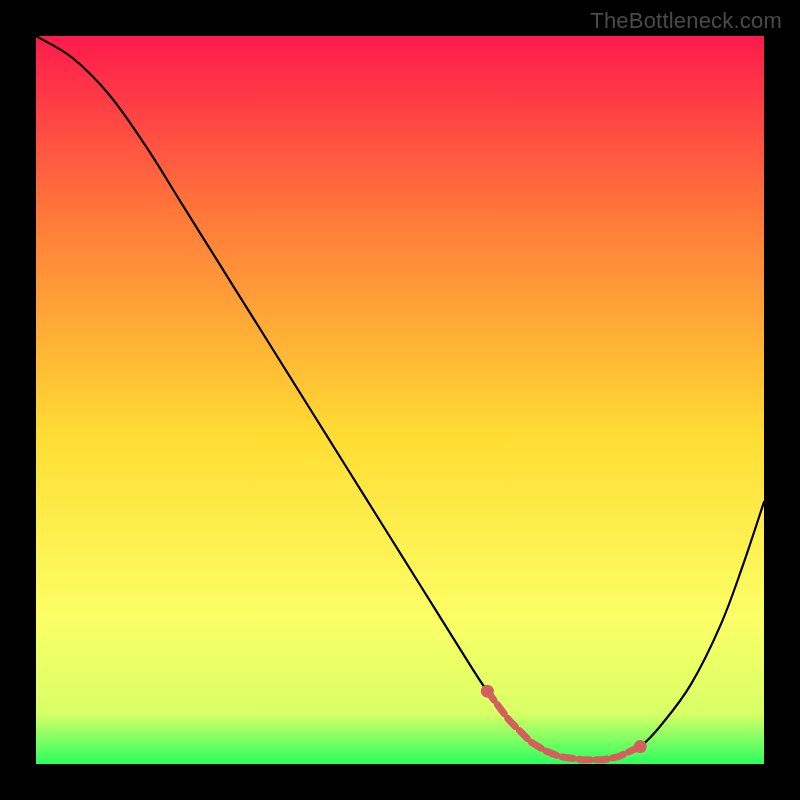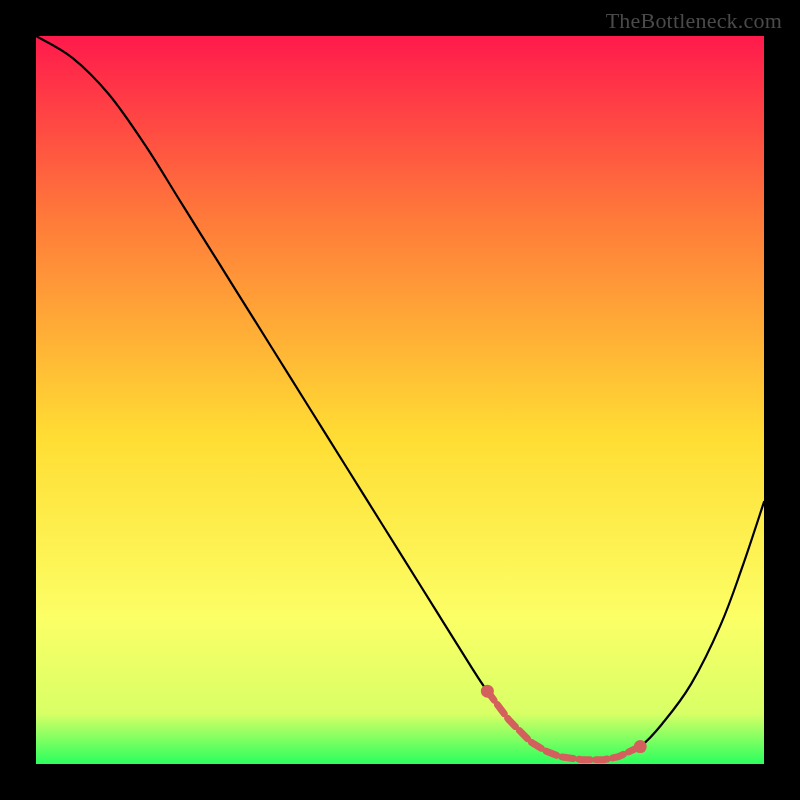--- a/index.html
+++ b/index.html
@@ -7,21 +7,21 @@
   .container {
     position: relative;
     width: 800px;
     height: 800px;
     background: #000;
   }
   .watermark {
     position: absolute;
     top: 8px;
     right: 18px;
-    font-family: Liberation Serif, serif;
+    font-family: Liberation Sans, sans-serif;
     font-size: 22px;
     color: #4a4a4a;
     letter-spacing: 0.2px;
     z-index: 10;
   }
   .plot {
     position: absolute;
     left: 36px;
     top: 36px;
     width: 728px;

